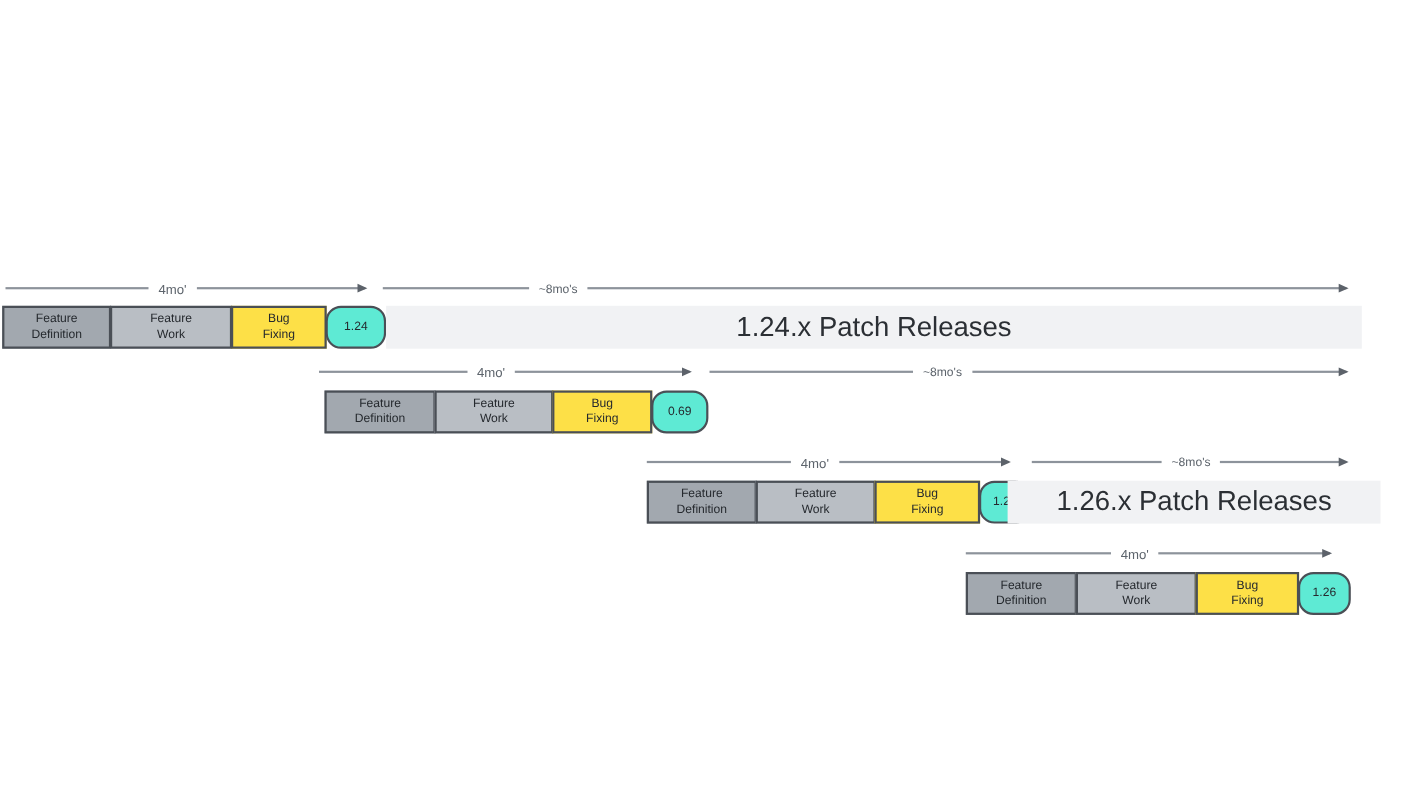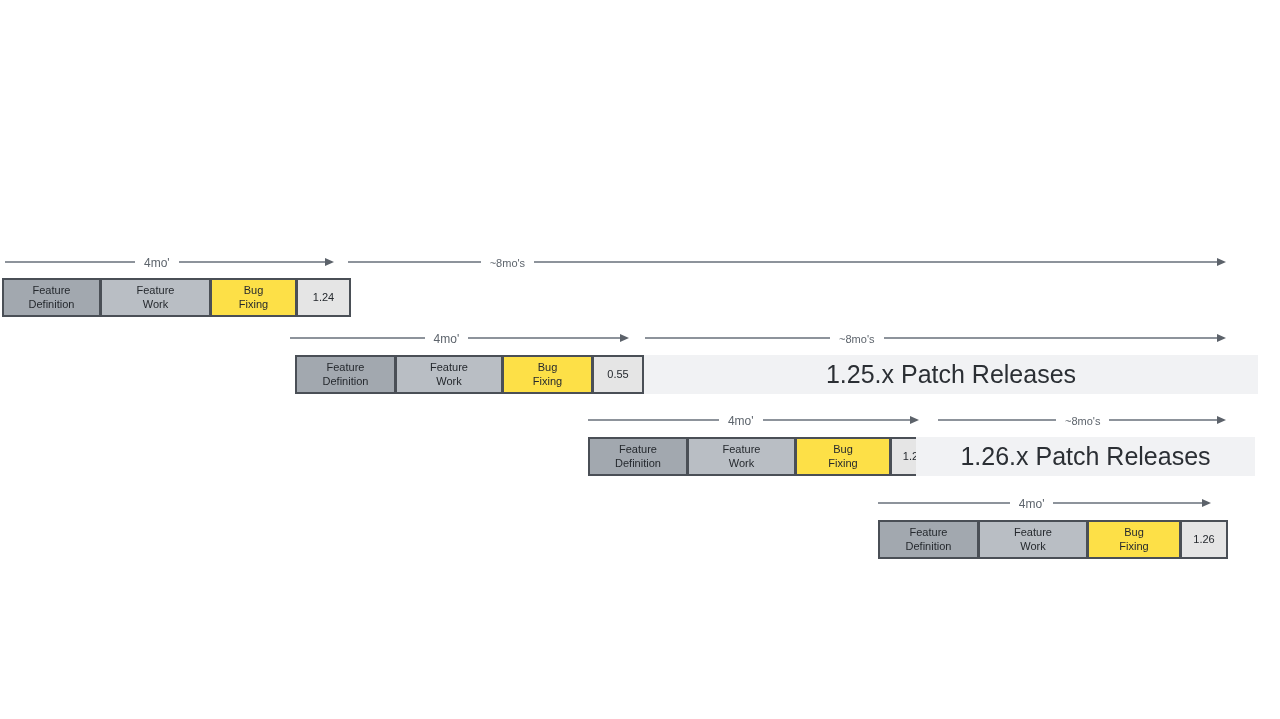--- a/index.html
+++ b/index.html
@@ -51,21 +51,21 @@
     border:2px solid #4a4f56;
     display:flex;align-items:center;justify-content:center;
     text-align:center;
     font-size:11px;line-height:1.25;color:#25292e;
     white-space:pre-line;
     box-sizing:border-box;
   }
   .fd{background:#a2a8af;}
   .fw{background:#b9bec4;}
   .bf{background:#fde047;}
-  .ver{background:#e5e5e5;}
+  .ver{background:#5eead4;border-radius:14px;}
 
   
   .bar{
     position:absolute;height:39px;
     background:#f1f2f4;
     display:flex;align-items:center;justify-content:center;
     font-size:25px;color:#2b2f34;
     white-space:nowrap;
     box-sizing:border-box;
   }
@@ -119,39 +119,39 @@
     <span class="albl sm">~8mo's</span>
     <span class="seg head"></span>
   </div>
   <div class="pbox fd r1-fd">Feature
 Definition</div>
   <div class="pbox fw r1-fw">Feature
 Work</div>
   <div class="pbox bf r1-bf">Bug
 Fixing</div>
   <div class="pbox ver r1-ver">1.24</div>
+  <div class="bar r1-bar">1.24.x Patch Releases</div>
 
   <div class="arrow a4 r2-a1">
     <span class="seg"></span>
     <span class="albl">4mo'</span>
     <span class="seg head"></span>
   </div>
   <div class="arrow r2-a2">
     <span class="seg"></span>
     <span class="albl sm">~8mo's</span>
     <span class="seg head"></span>
   </div>
   <div class="pbox fd r2-fd">Feature
 Definition</div>
   <div class="pbox fw r2-fw">Feature
 Work</div>
   <div class="pbox bf r2-bf">Bug
 Fixing</div>
-  <div class="pbox ver r2-ver">0.55</div>
-  <div class="bar r2-bar">1.25.x Patch Releases</div>
+  <div class="pbox ver r2-ver">0.69</div>
 
   <div class="arrow a4 r3-a1">
     <span class="seg"></span>
     <span class="albl">4mo'</span>
     <span class="seg head"></span>
   </div>
   <div class="arrow r3-a2">
     <span class="seg"></span>
     <span class="albl sm">~8mo's</span>
     <span class="seg head"></span>

